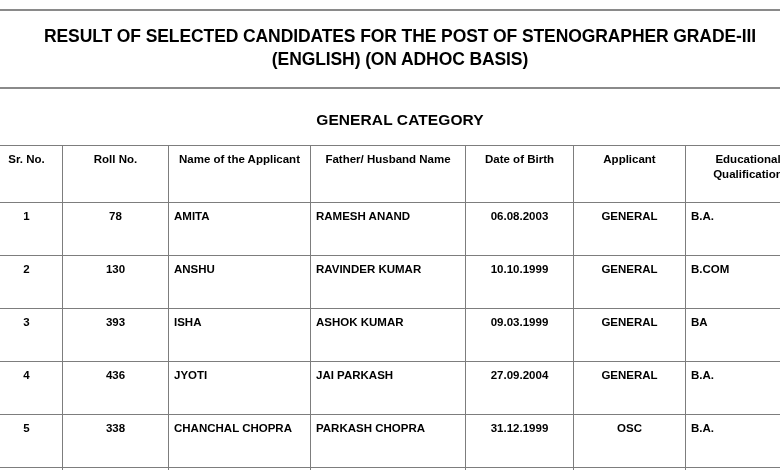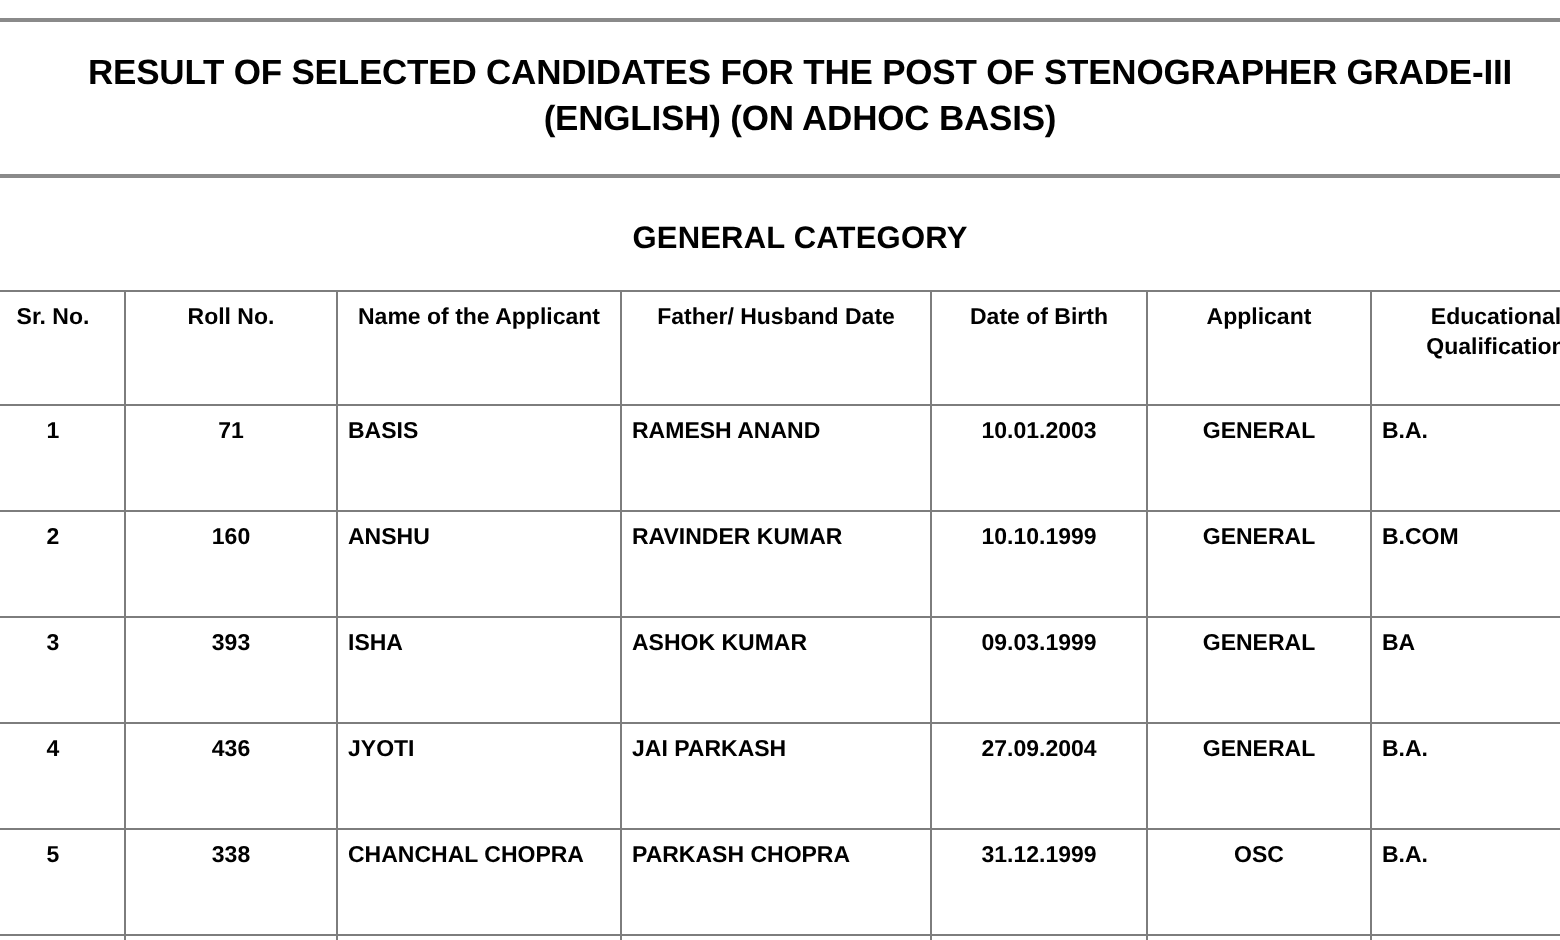--- a/index.html
+++ b/index.html
@@ -108,39 +108,39 @@
       <col class="col-fath">
       <col class="col-dob">
       <col class="col-cat">
       <col class="col-edu">
     </colgroup>
     <thead>
       <tr>
         <th class="c-center">Sr. No.</th>
         <th class="c-center">Roll No.</th>
         <th>Name of the Applicant</th>
-        <th>Father/ Husband Date</th>
+        <th>Father/ Husband Name</th>
         <th class="c-center">Date of Birth</th>
         <th class="c-center">Applicant</th>
         <th>Educational Qualification</th>
       </tr>
     </thead>
     <tbody id="table-body">
         <tr>
           <td class="c-center">1</td>
-          <td class="c-center">71</td>
-          <td class="c-left">BASIS</td>
+          <td class="c-center">78</td>
+          <td class="c-left">AMITA</td>
           <td class="c-left">RAMESH ANAND</td>
-          <td class="c-center">10.01.2003</td>
+          <td class="c-center">06.08.2003</td>
           <td class="c-center">GENERAL</td>
           <td class="c-left">B.A.</td>
         </tr>
         <tr>
           <td class="c-center">2</td>
-          <td class="c-center">160</td>
+          <td class="c-center">130</td>
           <td class="c-left">ANSHU</td>
           <td class="c-left">RAVINDER KUMAR</td>
           <td class="c-center">10.10.1999</td>
           <td class="c-center">GENERAL</td>
           <td class="c-left">B.COM</td>
         </tr>
         <tr>
           <td class="c-center">3</td>
           <td class="c-center">393</td>
           <td class="c-left">ISHA</td>

